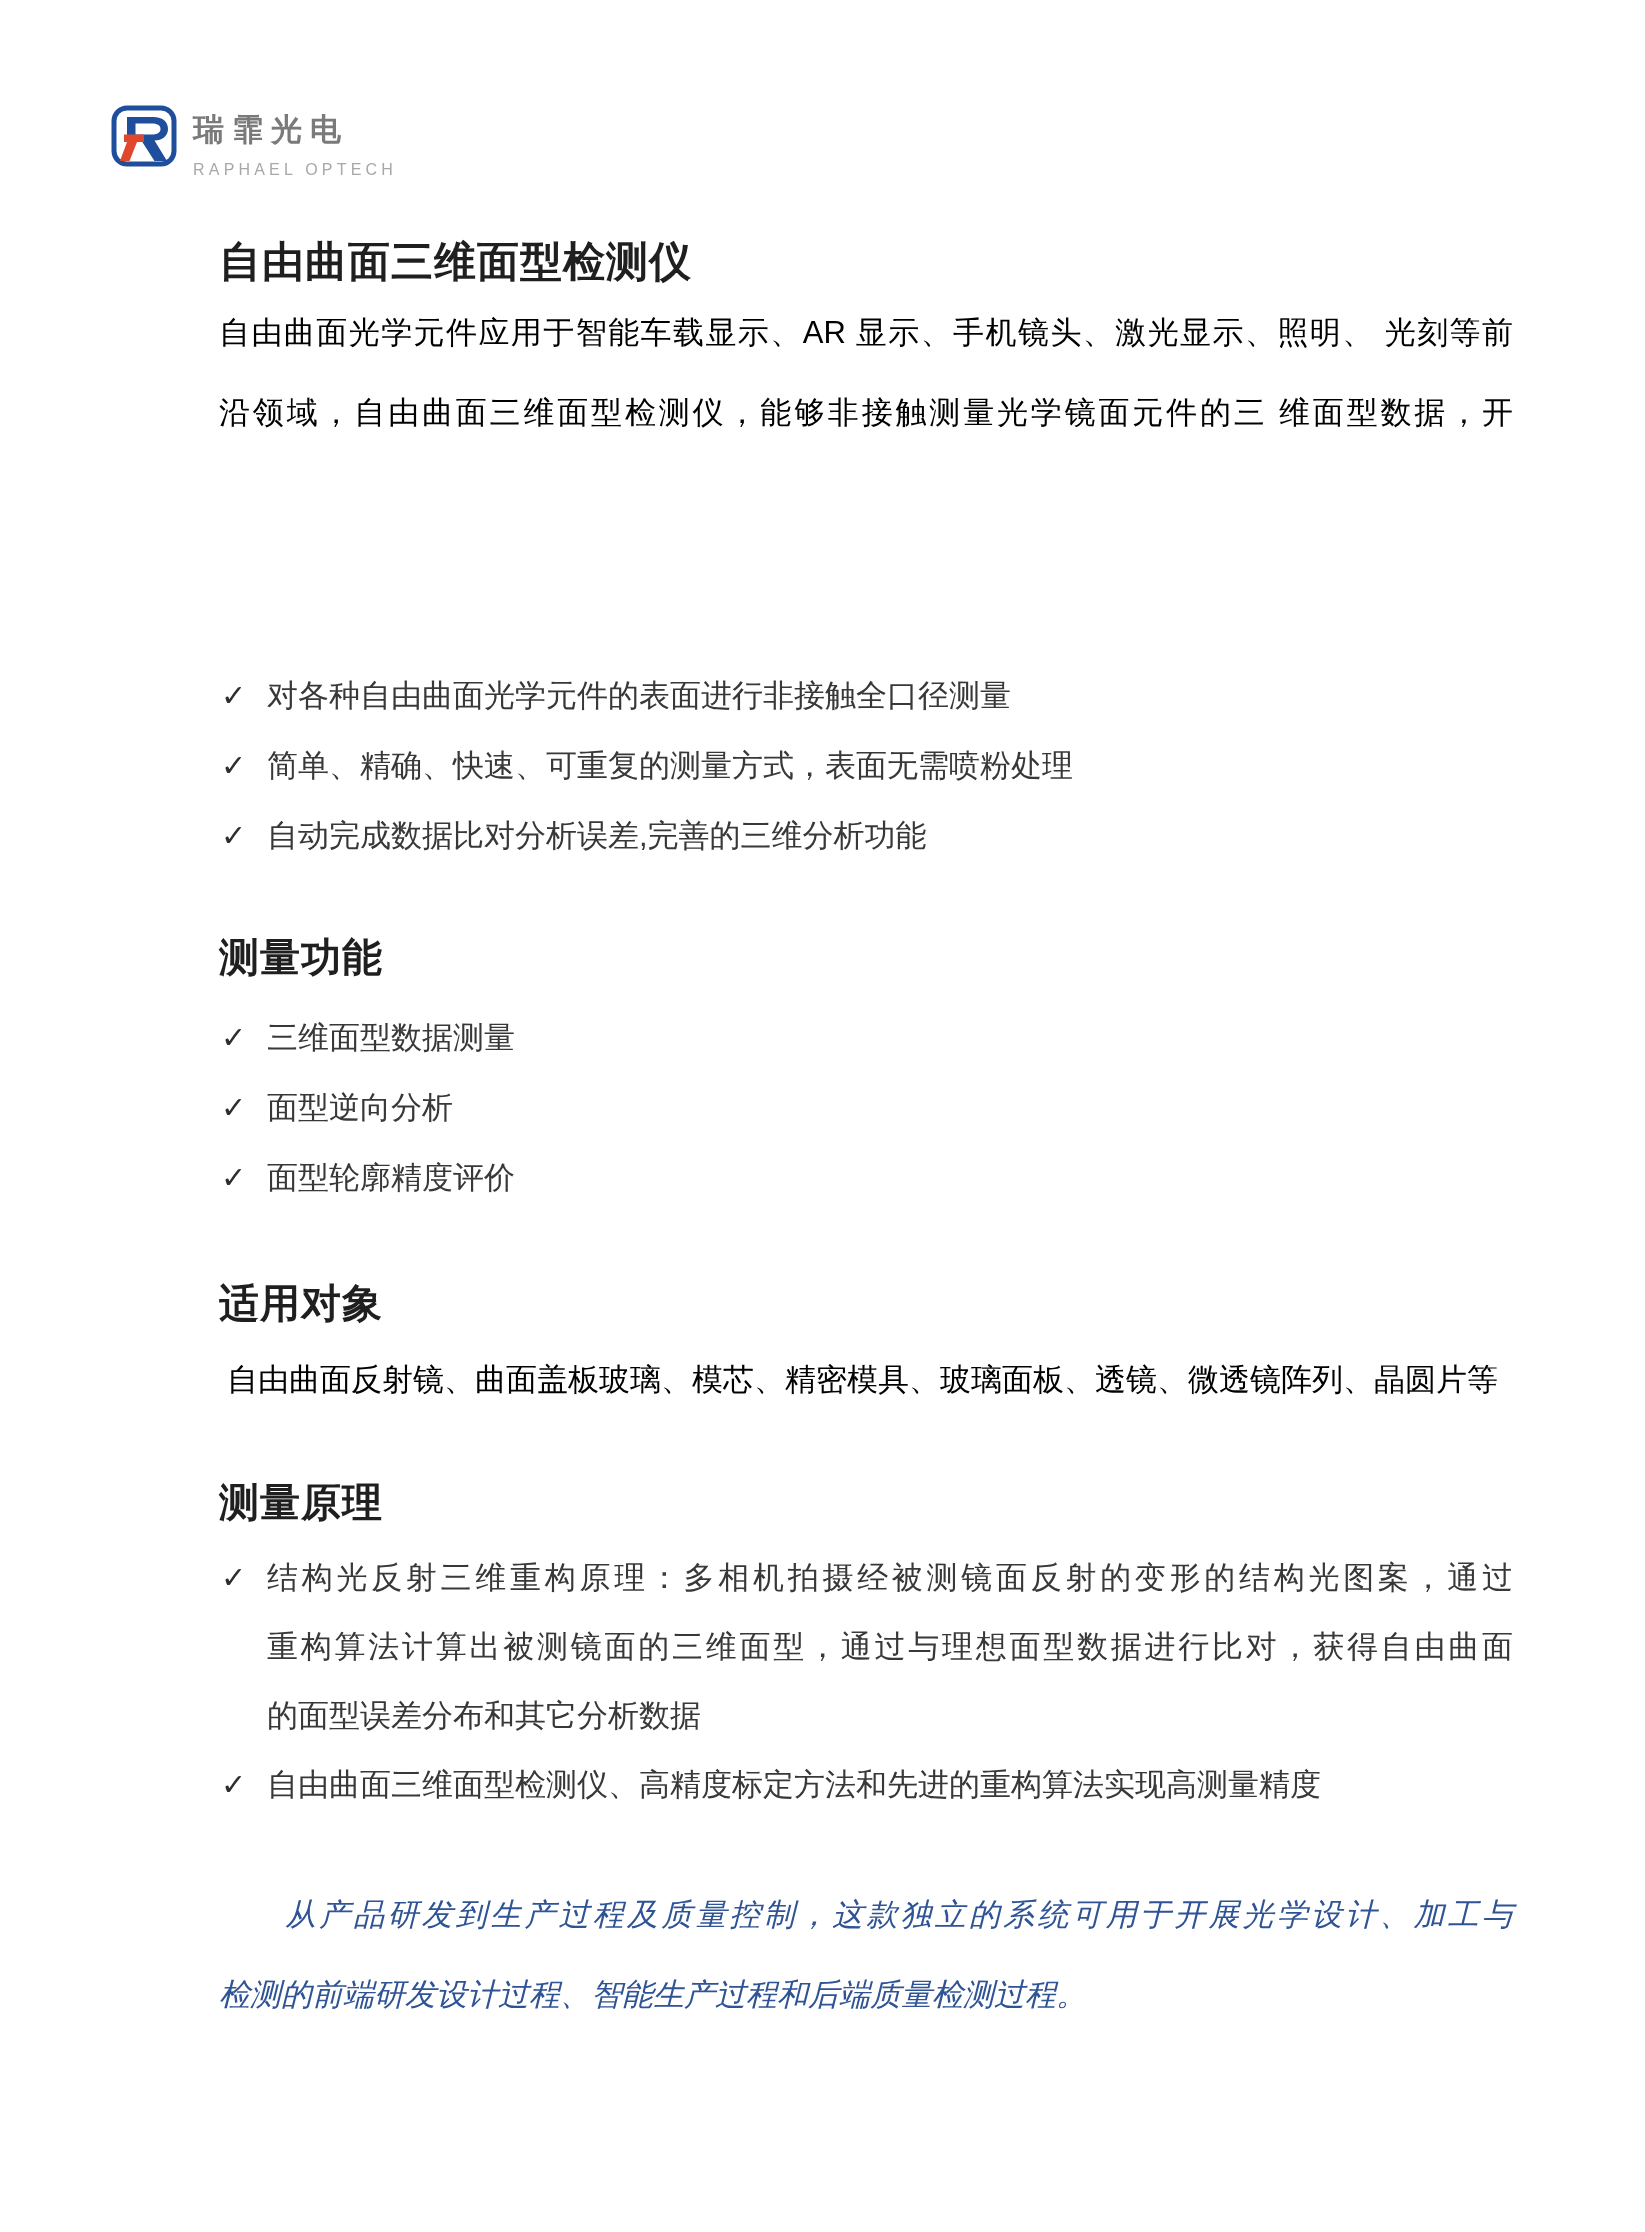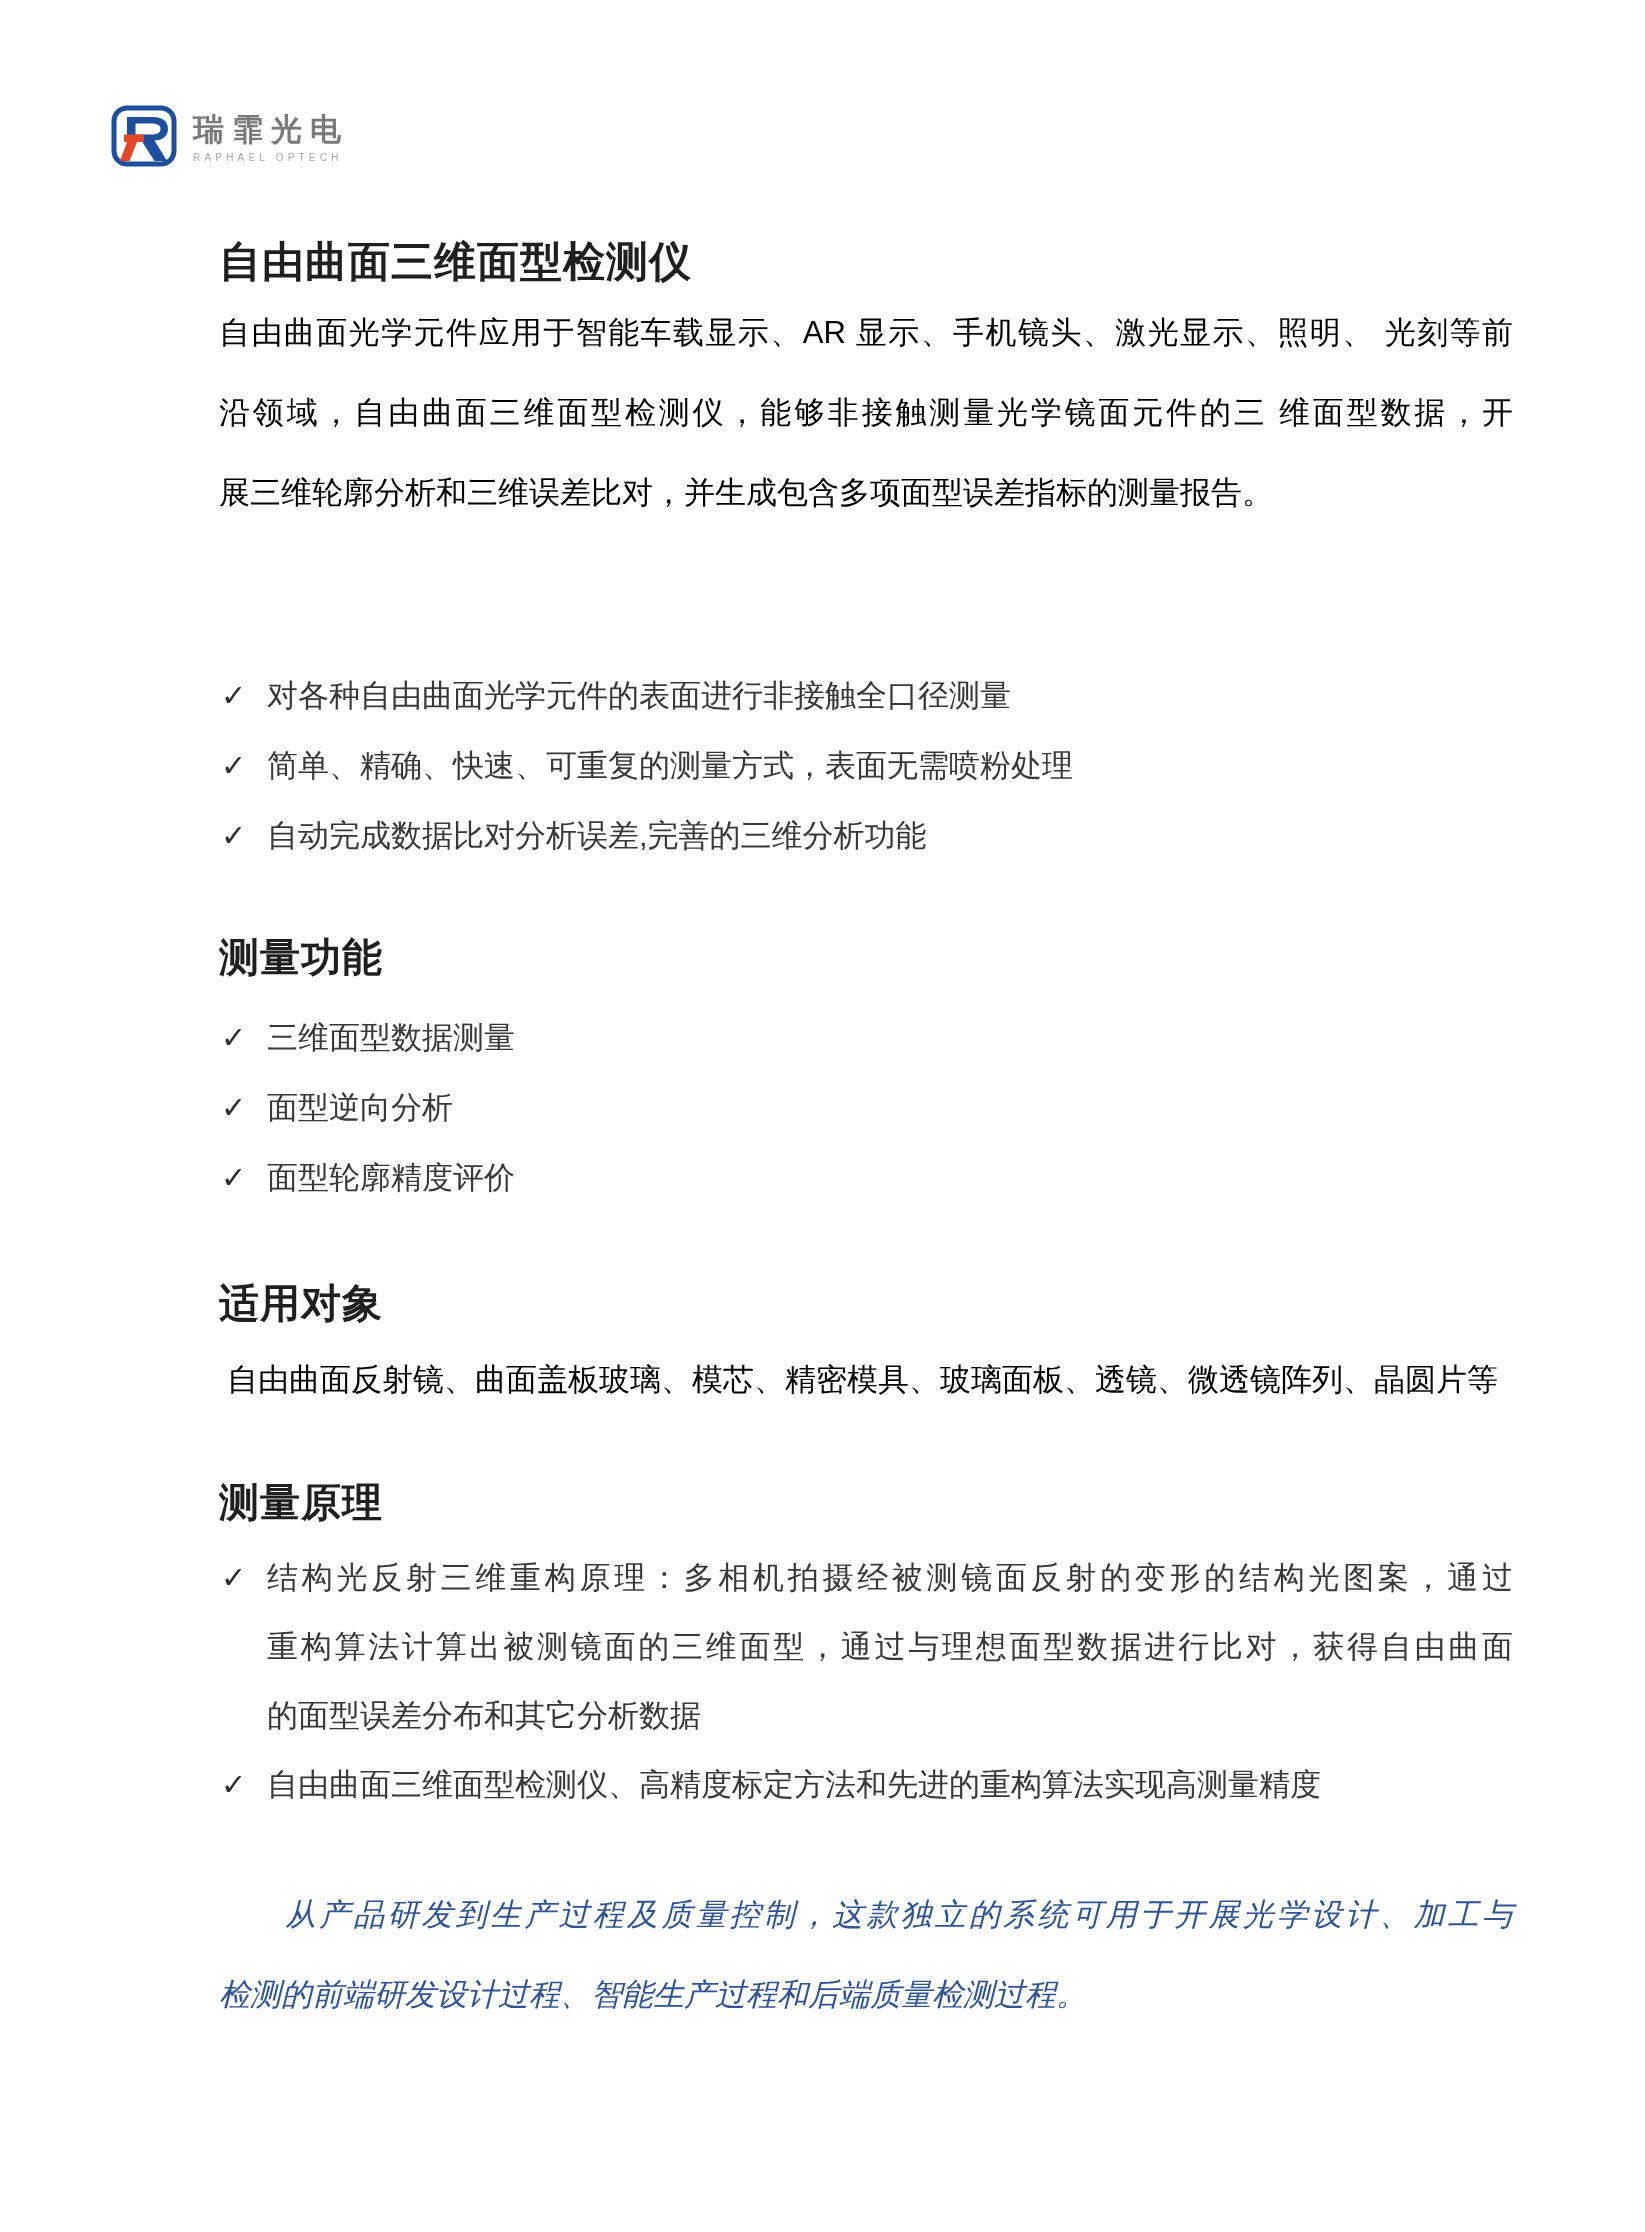--- a/index.html
+++ b/index.html
@@ -13,22 +13,22 @@
   }
   
   .logo{position:absolute;left:111px;top:105px;display:flex;align-items:flex-start;}
   .logo-icon{display:block;width:66px;height:62px;}
   .logo-text{margin-left:16px;margin-top:8px;}
   .logo-cn{
     font-size:31px;font-weight:700;color:#7a7a7a;
     letter-spacing:8px;line-height:34px;white-space:nowrap;
   }
   .logo-en{
-    font-size:10px;color:#a8a8a8;letter-spacing:4.2px;
-    margin-top:5px;white-space:nowrap;
+    font-size:16px;color:#a8a8a8;letter-spacing:4.2px;
+    margin-top:14px;white-space:nowrap;
   }
   
   .abs{position:absolute;left:219px;width:1294px;}
   .title{
     top:239px;font-size:42px;line-height:46px;font-weight:700;color:#1f1f1f;
     letter-spacing:1px;margin:0;
   }
   .h2{
     font-size:40px;line-height:44px;font-weight:700;color:#1f1f1f;
     letter-spacing:1px;margin:0;
@@ -72,21 +72,20 @@
       <div class="logo-cn">瑞霏光电</div>
       <div class="logo-en">RAPHAEL OPTECH</div>
     </div>
   </header>
 
   <h1 class="abs title">自由曲面三维面型检测仪</h1>
 
   <p class="abs intro bodytext">
     <span class="line stretch">自由曲面光学元件应用于智能车载显示、AR 显示、手机镜头、激光显示、照明、 光刻等前</span>
     <span class="line stretch">沿领域，自由曲面三维面型检测仪，能够非接触测量光学镜面元件的三 维面型数据，开</span>
-    <span class="line">展三维轮廓分析和三维误差比对，并生成包含多项面型误差指标的测量报告。</span>
   </p>
 
   <ul class="abs bullets u0">
     <li>
       <span class="check">✓</span>
       <span class="line">对各种自由曲面光学元件的表面进行非接触全口径测量</span>
     </li>
     <li>
       <span class="check">✓</span>
       <span class="line">简单、精确、快速、可重复的测量方式，表面无需喷粉处理</span>

